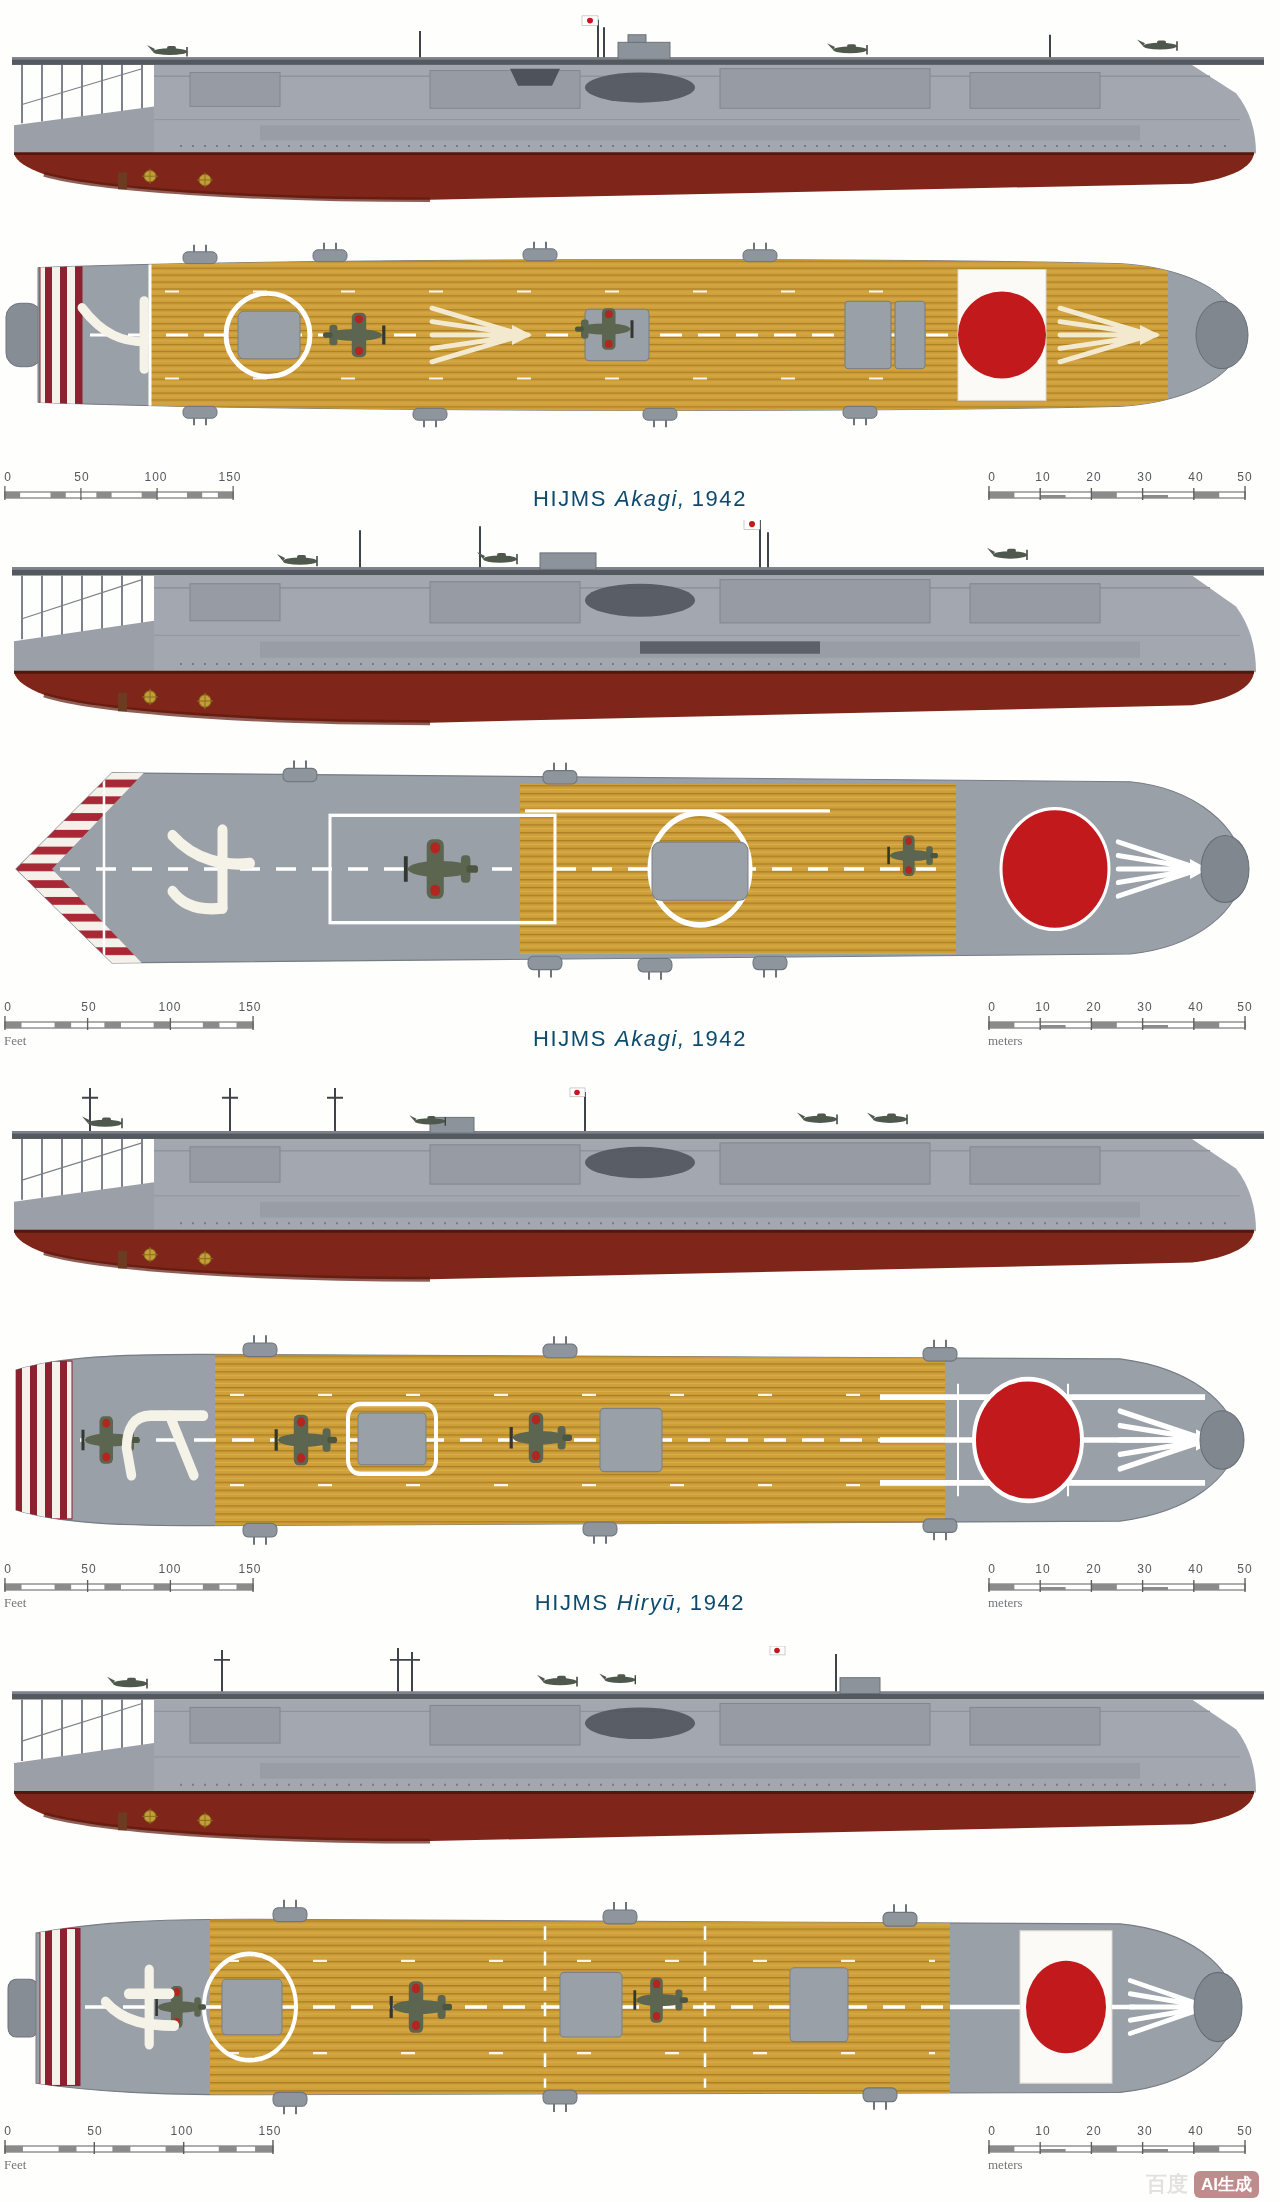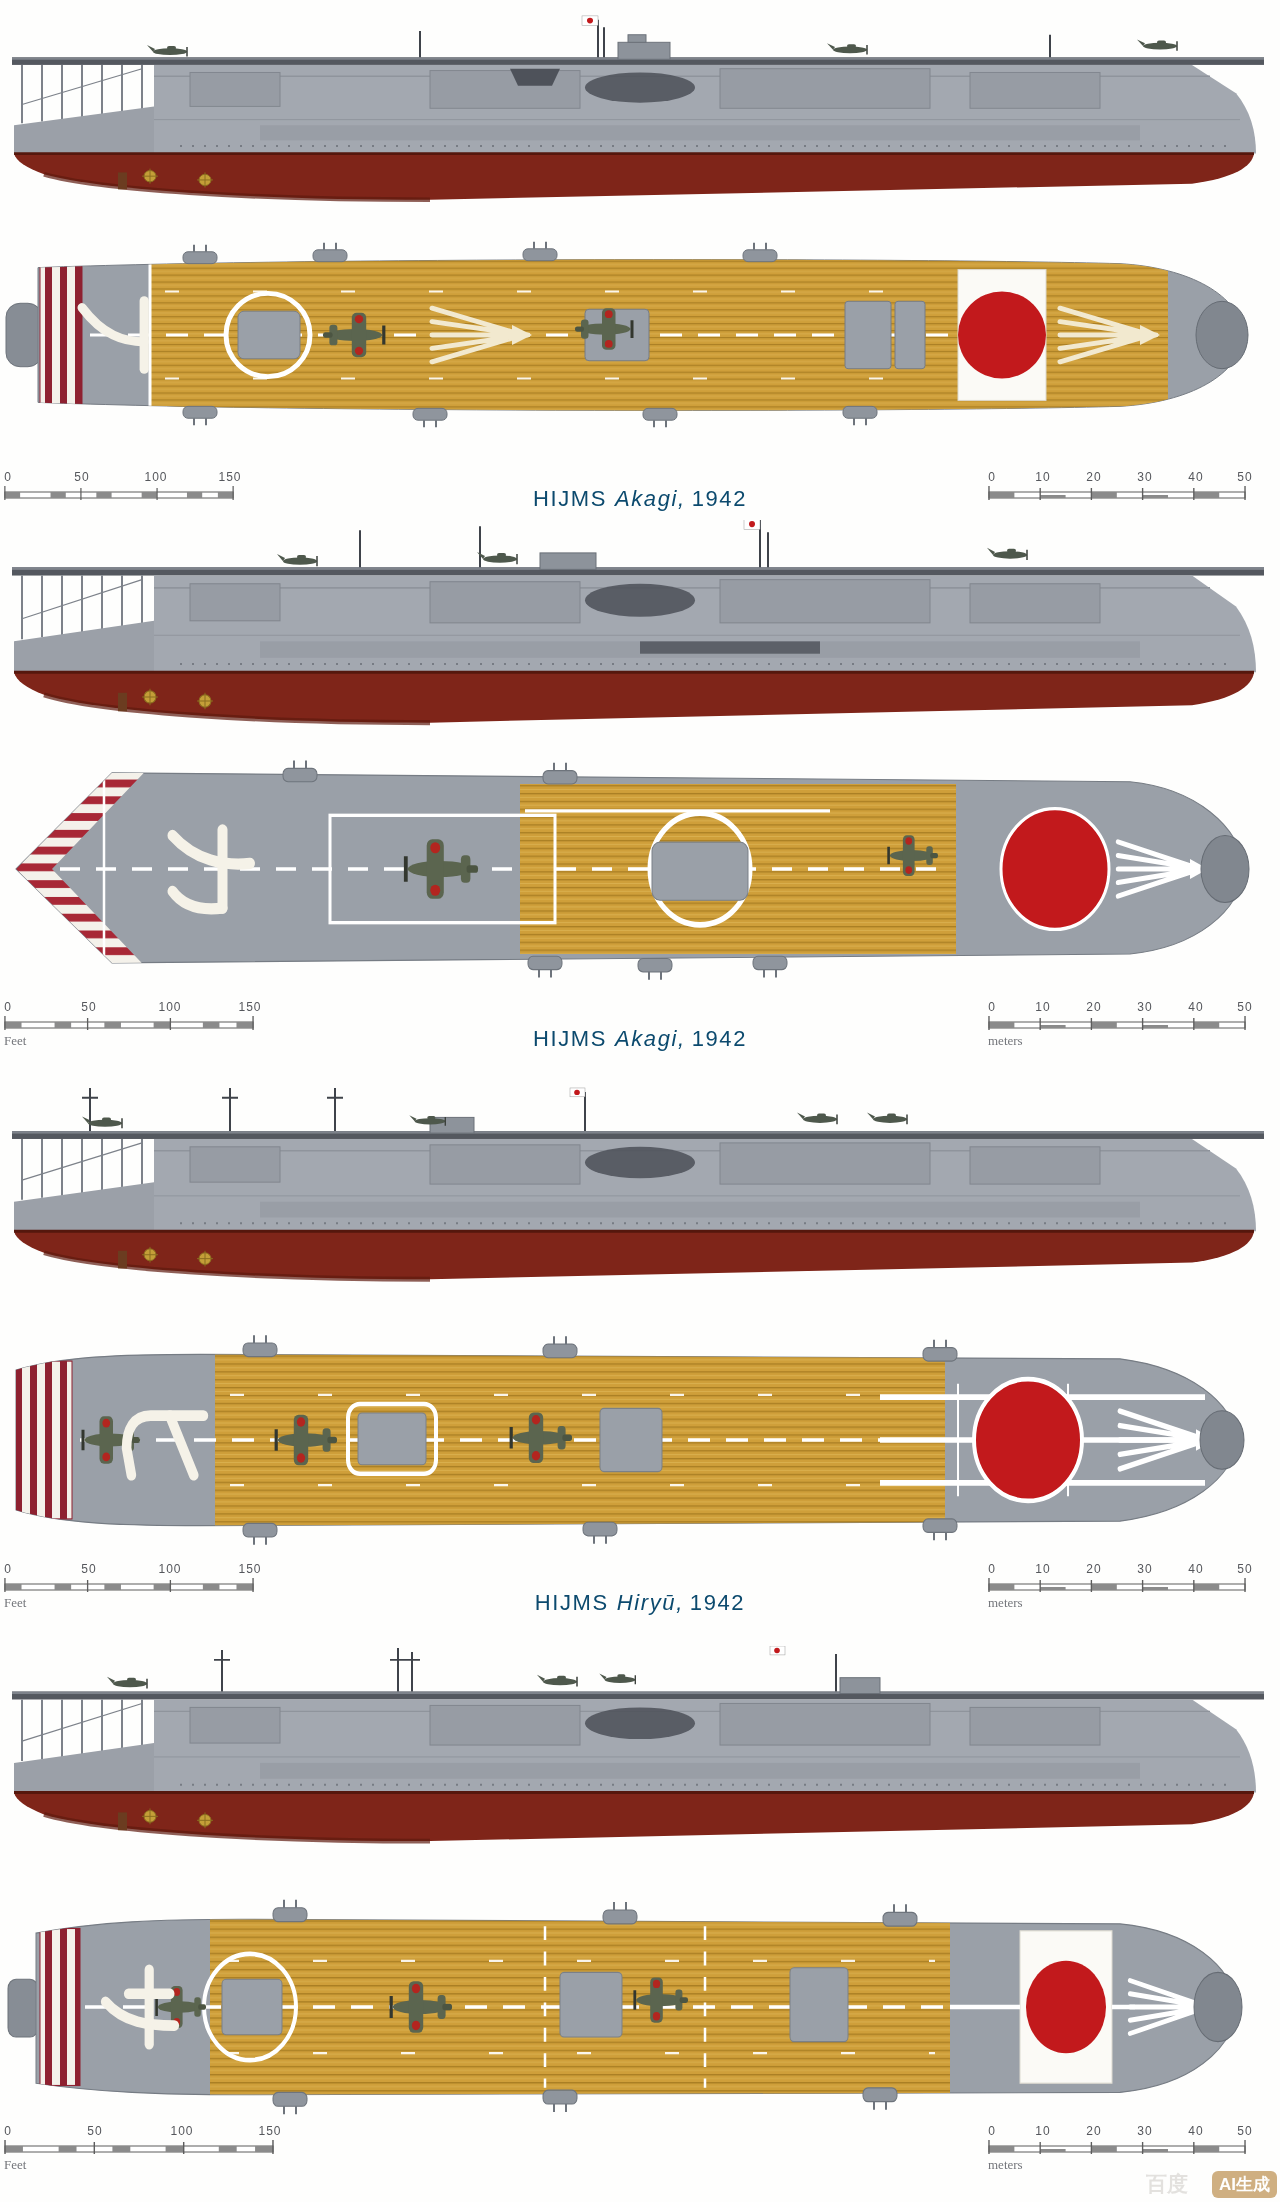--- a/index.html
+++ b/index.html
@@ -9,24 +9,24 @@
   svg{display:block;}
   .caption{position:absolute;width:100%;text-align:center;font-size:22px;letter-spacing:1.6px;
            color:#0c4a6e;font-family:"Liberation Sans",sans-serif;}
   .caption .shipname{font-style:italic;margin:0 6px 0 8px;}
   .scalebar{position:absolute;height:62px;}
   .sb-num{position:absolute;top:0;font-size:12px;color:#55575c;letter-spacing:1px;
           transform:translateX(-50%);font-family:"Liberation Sans",sans-serif;}
   .sb-svg{position:absolute;top:16px;left:0;}
   .sb-unit{position:absolute;top:33px;left:0;text-align:left;font-size:13px;
            color:#74767b;font-family:"Liberation Serif",serif;}
-  .watermark{position:absolute;left:1146px;top:2170px;display:flex;gap:24px;align-items:center;
+  .watermark{position:absolute;left:1146px;top:2170px;display:flex;gap:6px;align-items:center;
              opacity:0.5;text-align:right;}
   .wm-brand{font-size:21px;font-weight:bold;color:#c9c6c1;}
-  .wm-label{font-size:17px;font-weight:bold;color:#ffffff;background:#a16207;border-radius:6px;
+  .wm-label{font-size:17px;font-weight:bold;color:#ffffff;background:#7f1d1d;border-radius:6px;
             padding:2px 7px;}
 </style>
 </head>
 <body>
 
 <div class="page">
 
 <svg width="0" height="0" style="position:absolute">
 <defs>
 <pattern id="wood" width="7" height="7" patternUnits="userSpaceOnUse">

